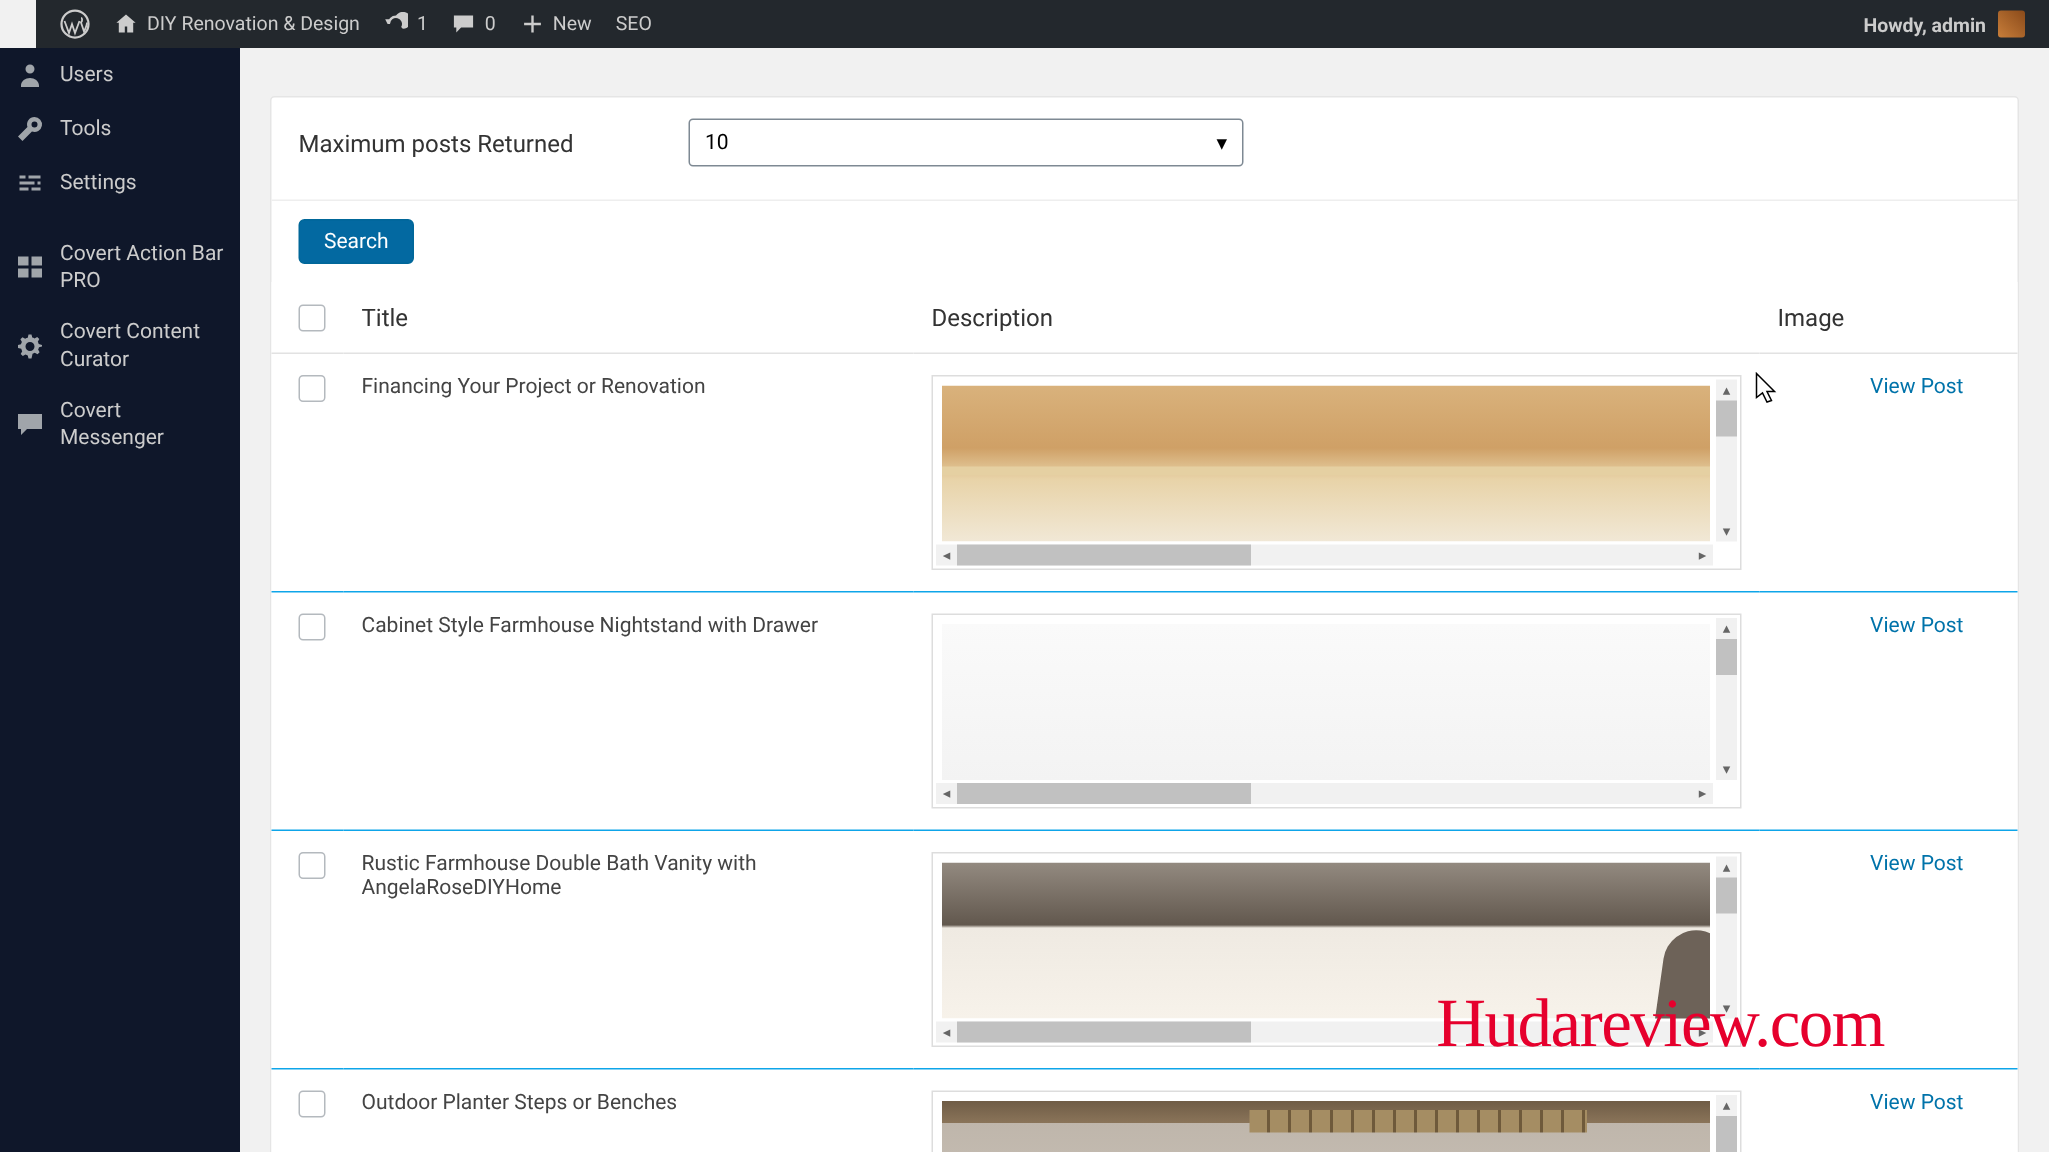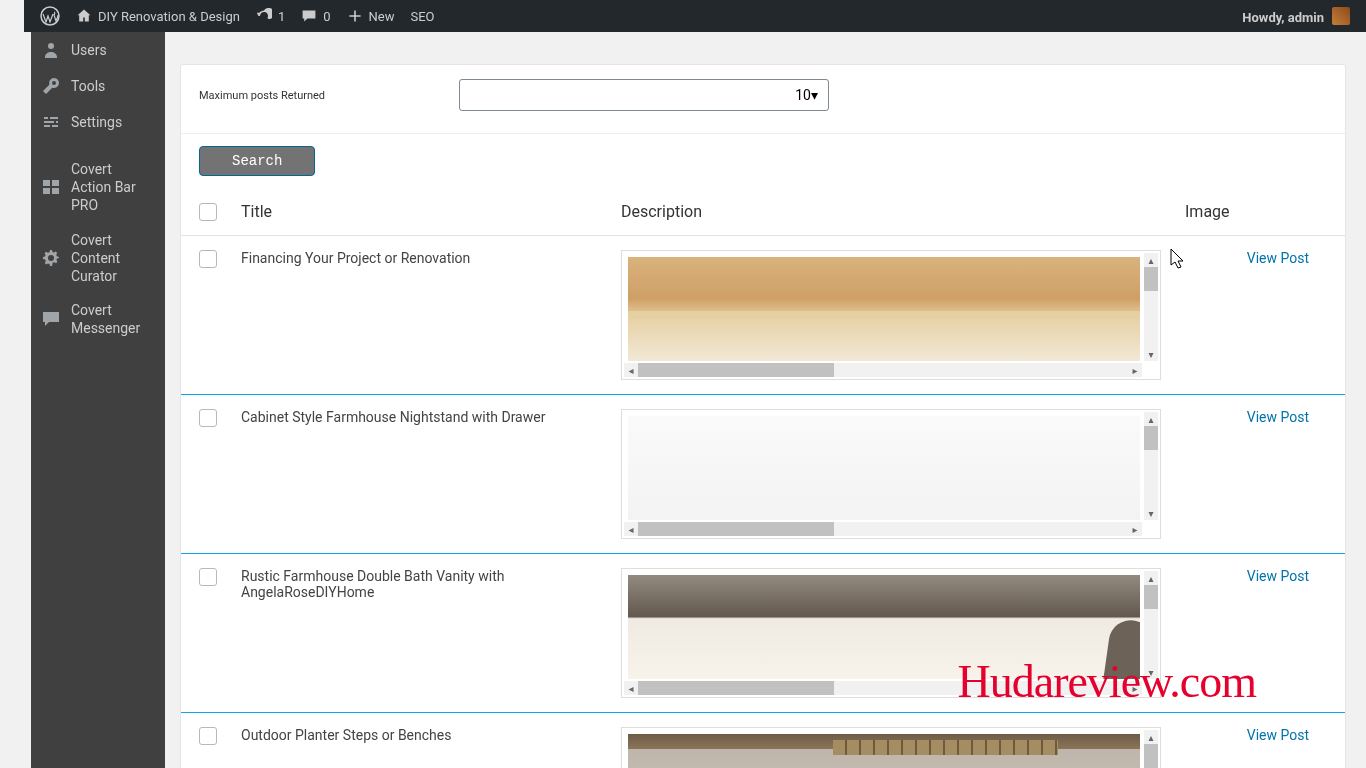--- a/index.html
+++ b/index.html
@@ -6,35 +6,35 @@
 body { background: #f1f1f1; overflow: hidden; }
 
 
 .admin-bar { height: 32px; background: #23282d; color: #ccc; display: flex; align-items: center; padding: 0 8px; font-size: 13px; justify-content: space-between; margin-left: 24px; }
 .admin-bar-left { display: flex; align-items: center; gap: 0; }
 .admin-bar-item { display: flex; align-items: center; padding: 0 8px; height: 32px; cursor: pointer; color: #ccc; gap: 6px; }
 .admin-bar-right { display: flex; align-items: flex-end; gap: 8px; padding-right: 8px; font-weight: bold; }
 .avatar-img { width: 18px; height: 18px; background: linear-gradient(45deg, #c87e3a, #8a4a1a); border-radius: 2px; }
 
 
-.sidebar { position: fixed; left: 0; top: 32px; bottom: 0; width: 134px; background: #404040; color: #ccc; font-size: 14px; margin-left: 31px; }
+.sidebar { position: fixed; left: 0; top: 32px; bottom: 0; width: 160px; background: #0f172a; color: #ccc; font-size: 14px; }
 .sidebar-item { display: flex; align-items: center; padding: 8px 10px; cursor: pointer; gap: 10px; line-height: 1.3; }
 .sidebar-item .icon { width: 20px; height: 20px; flex-shrink: 0; display: flex; align-items: center; justify-content: center; fill: #a0a5aa; }
 .sidebar-sep { height: 12px; }
 .collapse-item { color: #a0a5aa; font-size: 13px; }
 
 
 .main { margin-left: 160px; margin-top: 32px; padding: 0 20px 20px 20px; }
 .content-card { background: #fff; border: 1px solid #e5e5e5; border-radius: 3px; padding: 0; }
 
 .form-row { display: flex; align-items: center; padding: 14px 18px 22px 18px; gap: 60px; border-bottom: 1px solid #eee; }
-.form-label { font-size: 11px; color: #333; min-width: 200px; }
-.form-select { flex: 0 0 370px; height: 32px; border: 1px solid #7e8993; border-radius: 3px; padding: 0 10px; font-size: 14px; background: #fff; position: relative; display: flex; align-items: center; justify-content: flex-end; }
-
-.search-btn { margin: 12px 18px; padding: 6px 32px; background: #737373; color: #fff; border: 1px solid #006799; border-radius: 4px; font-size: 14px; cursor: pointer; font-family: Liberation Mono, monospace; }
+.form-label { font-size: 16px; color: #333; min-width: 200px; }
+.form-select { flex: 0 0 370px; height: 32px; border: 1px solid #7e8993; border-radius: 3px; padding: 0 10px; font-size: 14px; background: #fff; position: relative; display: flex; align-items: center; justify-content: space-between; }
+
+.search-btn { margin: 12px 18px; padding: 6px 16px; background: #0369a1; color: #fff; border: 1px solid #006799; border-radius: 4px; font-size: 14px; cursor: pointer; }
 
 
 .results-table { width: 100%; border-collapse: collapse; background: #fff; }
 .results-table thead th { text-align: left; font-weight: 400; font-size: 16px; color: #333; padding: 14px 12px; border-bottom: 1px solid #e2e2e2; }
 .results-table thead th:first-child { width: 44px; padding-left: 18px; }
 .results-table tbody td { padding: 14px 12px; border-bottom: 1px solid #0ea5e9; vertical-align: top; font-size: 14px; color: #444; }
 .results-table tbody td:first-child { padding-left: 18px; }
 .checkbox { width: 18px; height: 18px; border: 1px solid #b4b9be; border-radius: 3px; background: #fff; cursor: pointer; }
 .title-cell { width: 360px; }
 .img-cell { text-align: right; padding-right: 36px !important; }

